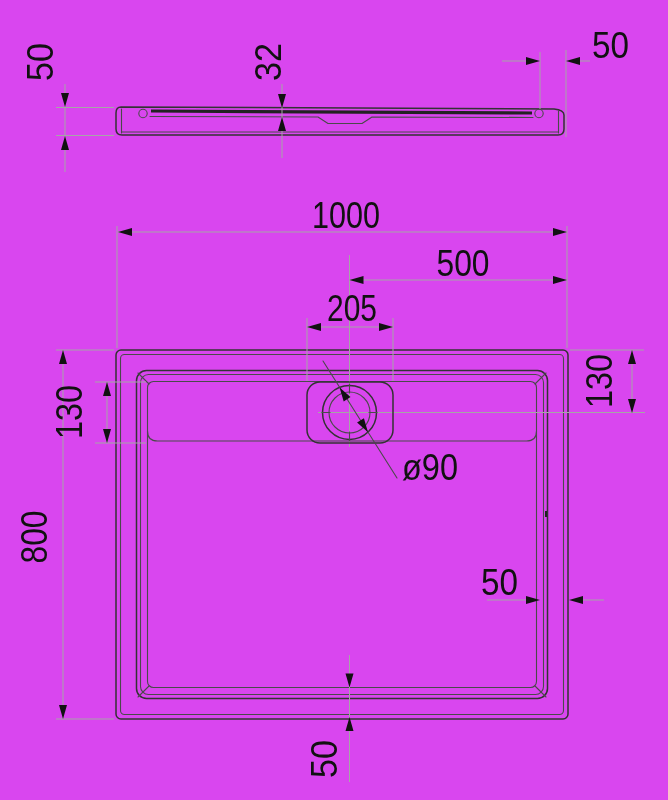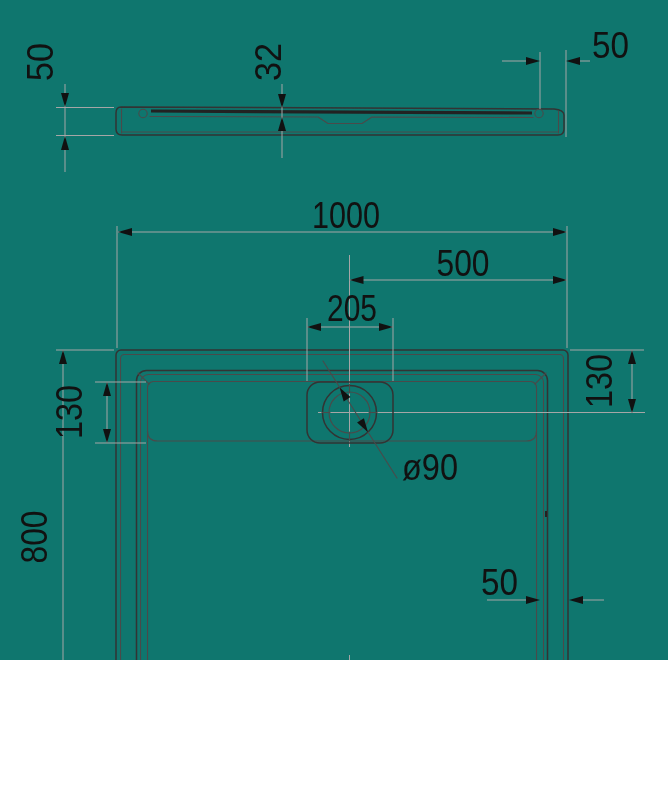--- a/index.html
+++ b/index.html
@@ -1,19 +1,19 @@
 <!DOCTYPE html>
 <html><head>
 <meta charset="utf-8">
 <style>
   html,body{margin:0;padding:0;background:#ffffff;}
   .canvas{
     position:relative;
-    width:668px;height:660px;
-    background:#0f766e;
+    width:668px;height:800px;
+    background:#d946ef;
     font-family:"Liberation Sans", sans-serif;
     overflow:hidden;
   }
   svg text{
     font-family:"Liberation Sans", sans-serif;
     font-size:36px;
     fill:#111111;
   }
   .obj{stroke:#333333;fill:none;stroke-width:1.5;stroke-linecap:round;stroke-linejoin:round;}
   .obj-thin{stroke:#4a4a4a;fill:none;stroke-width:1.1;stroke-linecap:round;stroke-linejoin:round;}

